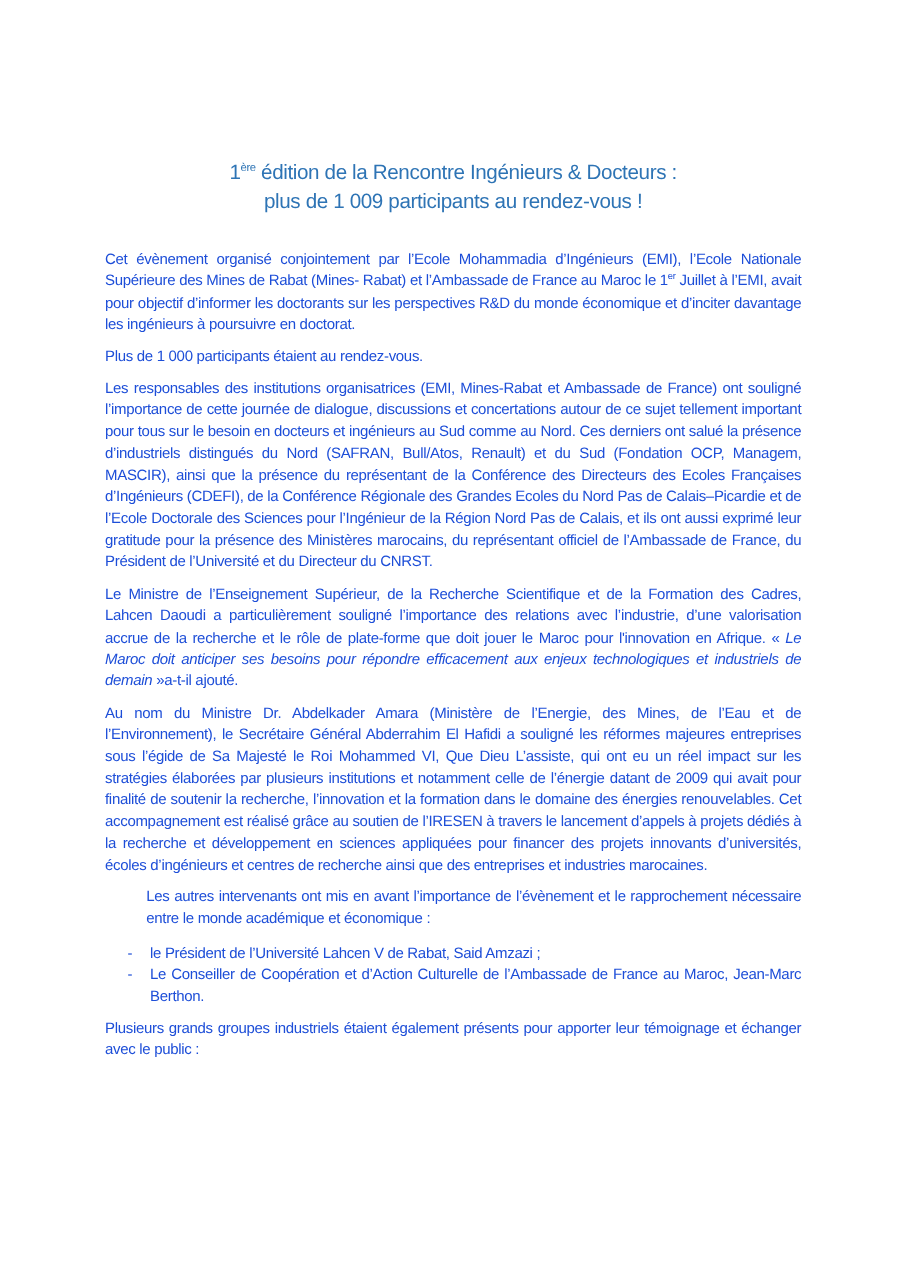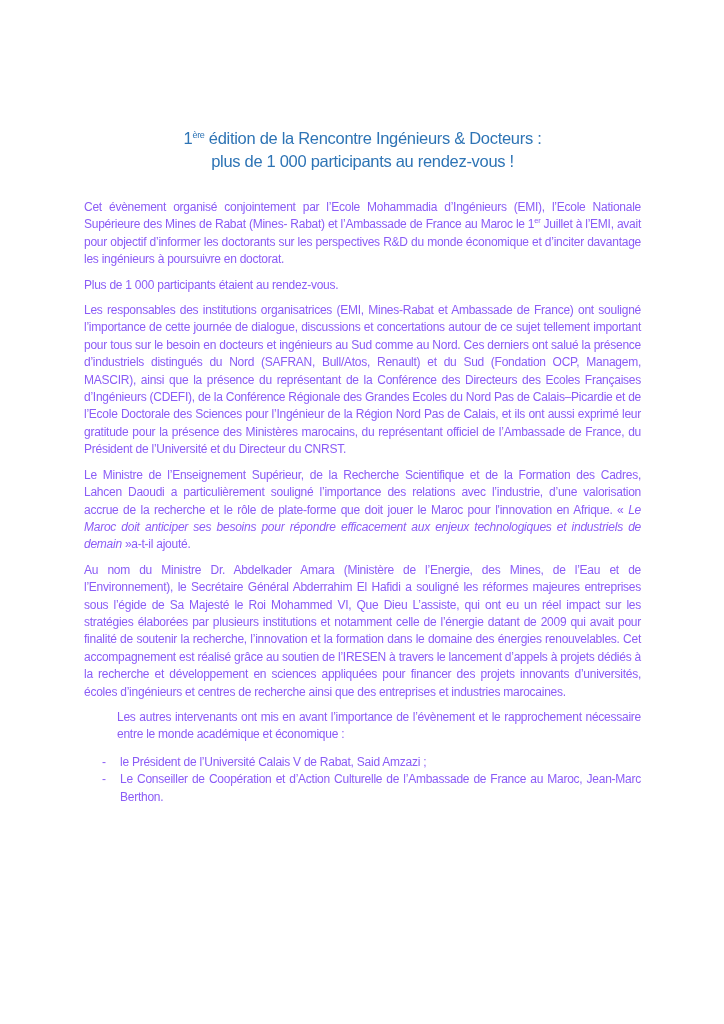--- a/index.html
+++ b/index.html
@@ -10,51 +10,52 @@
   .title {
     position: absolute; left: 84px; width: 557px; top: 127px;
     text-align: center; color: #2E74B5;
     font-family: "Liberation Sans", sans-serif; font-size: 16.5px; line-height: 23px;
     letter-spacing: -0.3px;
   }
   .title sup { font-size: 9px; vertical-align: 6px; line-height: 0; }
   .body {
     position: absolute; left: 84px; width: 557px; top: 199px;
     font-family: "Liberation Sans", sans-serif; font-size: 12px; line-height: 17.4px;
-    color: #8b5cf6; text-align: justify; letter-spacing: -0.25px;
+    color: #1d4ed8; text-align: justify; letter-spacing: -0.25px;
   }
   .body p { margin: 0 0 8px 0; }
   .body p.bold { font-weight: normal; }
   .body sup { font-size: 7.5px; vertical-align: 5px; line-height: 0; }
   .body ul { list-style: none; margin: 0 0 8px 0; padding: 0; }
   .body li { position: relative; padding-left: 36px; margin: 0; }
   .body li .dash { position: absolute; left: 18px; top: 0; }
   em { font-style: italic; }
 </style>
 </head>
 <body>
 
 <div class="page">
   <div class="title">
     <div><span>1</span><sup>ère</sup><span> édition de la Rencontre Ingénieurs &amp; Docteurs :</span></div>
-    <div>plus de 1 000 participants au rendez-vous !</div>
+    <div>plus de 1 009 participants au rendez-vous !</div>
   </div>
 
   <div class="body">
     <p><span>Cet évènement organisé conjointement par l’Ecole Mohammadia d’Ingénieurs (EMI), l’Ecole Nationale Supérieure des Mines de Rabat (Mines- Rabat) et l’Ambassade de France au Maroc le 1</span><sup>er</sup><span> Juillet à l’EMI, avait pour objectif d’informer les doctorants sur les perspectives R&amp;D du monde économique et d’inciter davantage les ingénieurs à poursuivre en doctorat.</span></p>
 
     <p class="bold">Plus de 1 000 participants étaient au rendez-vous.</p>
 
     <p>Les responsables des institutions organisatrices (EMI, Mines-Rabat et Ambassade de France) ont souligné l’importance de cette journée de dialogue, discussions et concertations autour de ce sujet tellement important pour tous sur le besoin en docteurs et ingénieurs au Sud comme au Nord. Ces derniers ont salué la présence d’industriels distingués du Nord (SAFRAN, Bull/Atos, Renault) et du Sud (Fondation OCP, Managem, MASCIR), ainsi que la présence du représentant de la Conférence des Directeurs des Ecoles Françaises d’Ingénieurs (CDEFI), de la Conférence Régionale des Grandes Ecoles du Nord Pas de Calais–Picardie et de l’Ecole Doctorale des Sciences pour l’Ingénieur de la Région Nord Pas de Calais, et ils ont aussi exprimé leur gratitude pour la présence des Ministères marocains, du représentant officiel de l’Ambassade de France, du Président de l’Université et du Directeur du CNRST.</p>
 
     <p><span>Le Ministre de l’Enseignement Supérieur, de la Recherche Scientifique et de la Formation des Cadres, Lahcen Daoudi a particulièrement souligné l’importance des relations avec l’industrie, d’une valorisation accrue de la recherche et le rôle de plate-forme que doit jouer le Maroc pour l'innovation en Afrique. « </span><em>Le Maroc doit anticiper ses besoins pour répondre efficacement aux enjeux technologiques et industriels de demain</em><span> »a-t-il ajouté.</span></p>
 
     <p>Au nom du Ministre Dr. Abdelkader Amara (Ministère de l’Energie, des Mines, de l’Eau et de l’Environnement), le Secrétaire Général Abderrahim El Hafidi a souligné les réformes majeures entreprises sous l’égide de Sa Majesté le Roi Mohammed VI, Que Dieu L’assiste, qui ont eu un réel impact sur les stratégies élaborées par plusieurs institutions et notamment celle de l’énergie datant de 2009 qui avait pour finalité de soutenir la recherche, l’innovation et la formation dans le domaine des énergies renouvelables. Cet accompagnement est réalisé grâce au soutien de l’IRESEN à travers le lancement d’appels à projets dédiés à la recherche et développement en sciences appliquées pour financer des projets innovants d’universités, écoles d’ingénieurs et centres de recherche ainsi que des entreprises et industries marocaines.</p>
 
     <p style="margin-bottom:10px;margin-left:33px;">Les autres intervenants ont mis en avant l’importance de l’évènement et le rapprochement nécessaire entre le monde académique et économique :</p>
 
     <ul>
-      <li><span class="dash">-</span><span>le Président de l’Université Calais V de Rabat, Said Amzazi ;</span></li>
+      <li><span class="dash">-</span><span>le Président de l’Université Lahcen V de Rabat, Said Amzazi ;</span></li>
       <li><span class="dash">-</span><span>Le Conseiller de Coopération et d’Action Culturelle de l’Ambassade de France au Maroc, Jean-Marc Berthon.</span></li>
     </ul>
 
+    <p>Plusieurs grands groupes industriels étaient également présents pour apporter leur témoignage et échanger avec le public :</p>
   </div>
 </div>
 
 </body></html>

